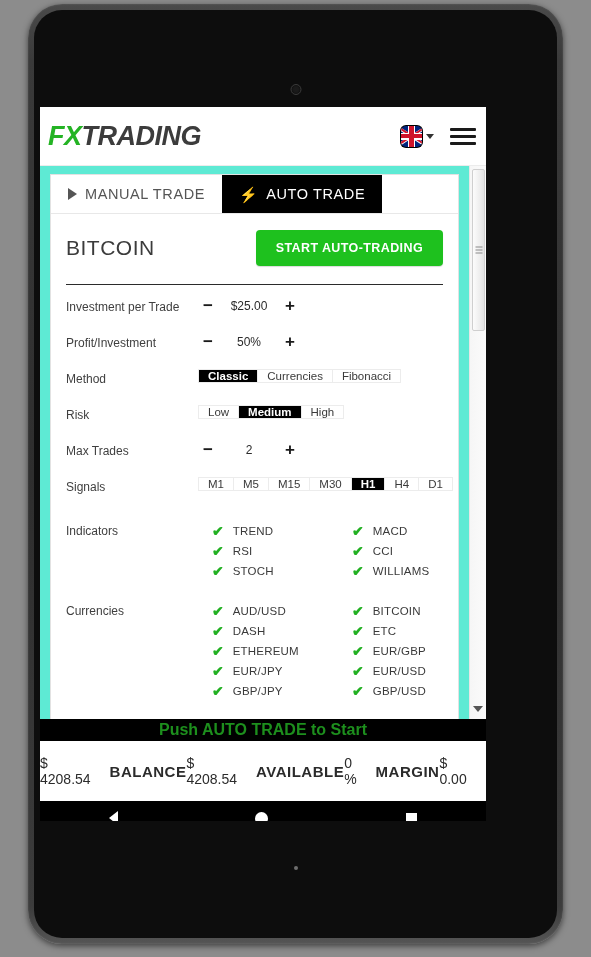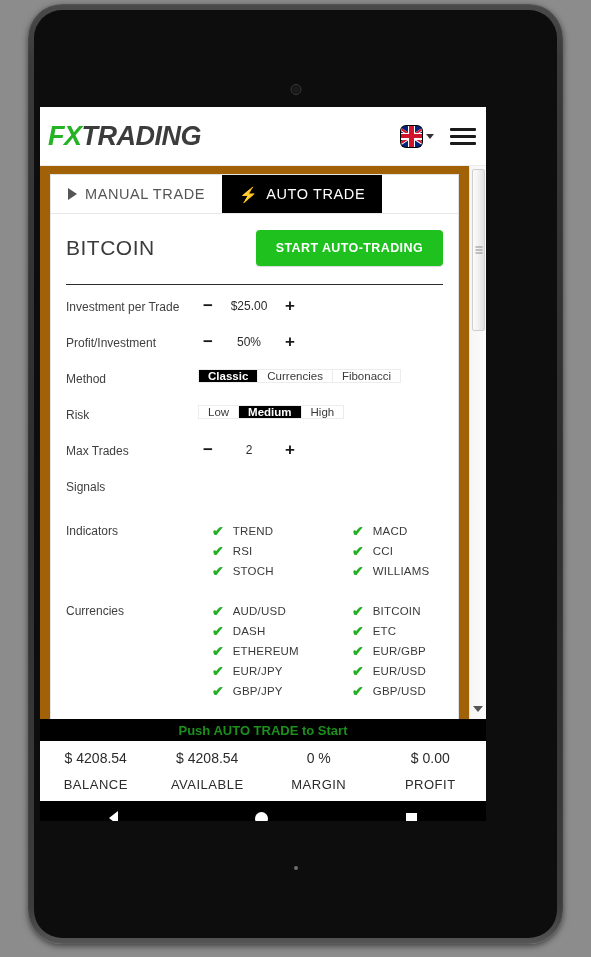--- a/index.html
+++ b/index.html
@@ -95,21 +95,21 @@
   .caret {
     width: 0; height: 0;
     border-left: 4px solid transparent;
     border-right: 4px solid transparent;
     border-top: 5px solid #333;
   }
   #hamburger { width: 26px; cursor: pointer; }
   #hamburger span { display: block; height: 3px; background: #1a1a1a; margin: 4px 0; border-radius: 1px; }
 
   
-  #scroll-region { position: relative; height: 553px; background: #a16207; }
+  #scroll-region { position: relative; height: 553px; background: #5eead4; }
   #scroll-content {
     position: absolute; inset: 0 17px 0 0;
     overflow: hidden;
     padding: 8px 10px 0 10px;
   }
   #card {
     border: 1px solid #e2e2e2;
     border-bottom: none;
     background: #fff;
     min-height: 560px;
@@ -184,30 +184,30 @@
   #sb-down {
     position: absolute; left: 50%; bottom: 7px; transform: translateX(-50%);
     width: 0; height: 0;
     border-left: 5px solid transparent; border-right: 5px solid transparent;
     border-top: 6px solid #555;
   }
 
   
   #push-strip {
     height: 22px; background: #000; color: #1d8f1d;
-    font-size: 13px; font-weight: bold;
+    font-size: 16px; font-weight: bold;
     display: flex; align-items: center; justify-content: center;
   }
   #stats {
     height: 62px; background: #fff; display: flex;
     border-bottom: 2px solid #000;
   }
-  .stat { flex: 1; display: flex; flex-direction: column; align-items: center; justify-content: center; gap: 11px; }
+  .stat { flex: 1; display: flex; align-items: center; justify-content: center; gap: 11px; }
   .stat .v { font-size: 14px; color: #2b2b2b; }
-  .stat .k { font-size: 13px; font-weight: normal; color: #2b2b2b; letter-spacing: .5px; }
+  .stat .k { font-size: 15px; font-weight: bold; color: #2b2b2b; letter-spacing: .5px; margin-left: 8px; }
 
   
   #navbar { height: 30px; background: #000; display: flex; align-items: center; justify-content: space-around; }
   .nav-back { width: 0; height: 0; border-right: 9px solid #fff; border-top: 7px solid transparent; border-bottom: 7px solid transparent; cursor: pointer; }
   .nav-home { width: 13px; height: 13px; border-radius: 50%; background: #fff; cursor: pointer; }
   .nav-recent { width: 11px; height: 11px; background: #fff; cursor: pointer; }
 </style>
 </head>
 <body>
 
@@ -318,20 +318,31 @@
             <div class="stepper">
               <span class="stepbtn">−</span>
               <span class="stepval">2</span>
               <span class="stepbtn">+</span>
             </div>
           </div>
         </div>
 
         <div class="srow">
           <div class="slabel">Signals</div>
+          <div class="sval">
+              <div class="segbar">
+            <span class="seg">M1</span>
+            <span class="seg">M5</span>
+            <span class="seg">M15</span>
+            <span class="seg">M30</span>
+            <span class="seg on">H1</span>
+            <span class="seg">H4</span>
+            <span class="seg">D1</span>
+          </div>
+            </div>
         </div>
 
         <div class="cspacer"></div>
 
         <div class="srow">
           <div class="slabel">Indicators</div>
           <div class="checkgrid">
             <div class="checkcol">
               <div class="chk">
                   <span class="chkmark">✔</span>

